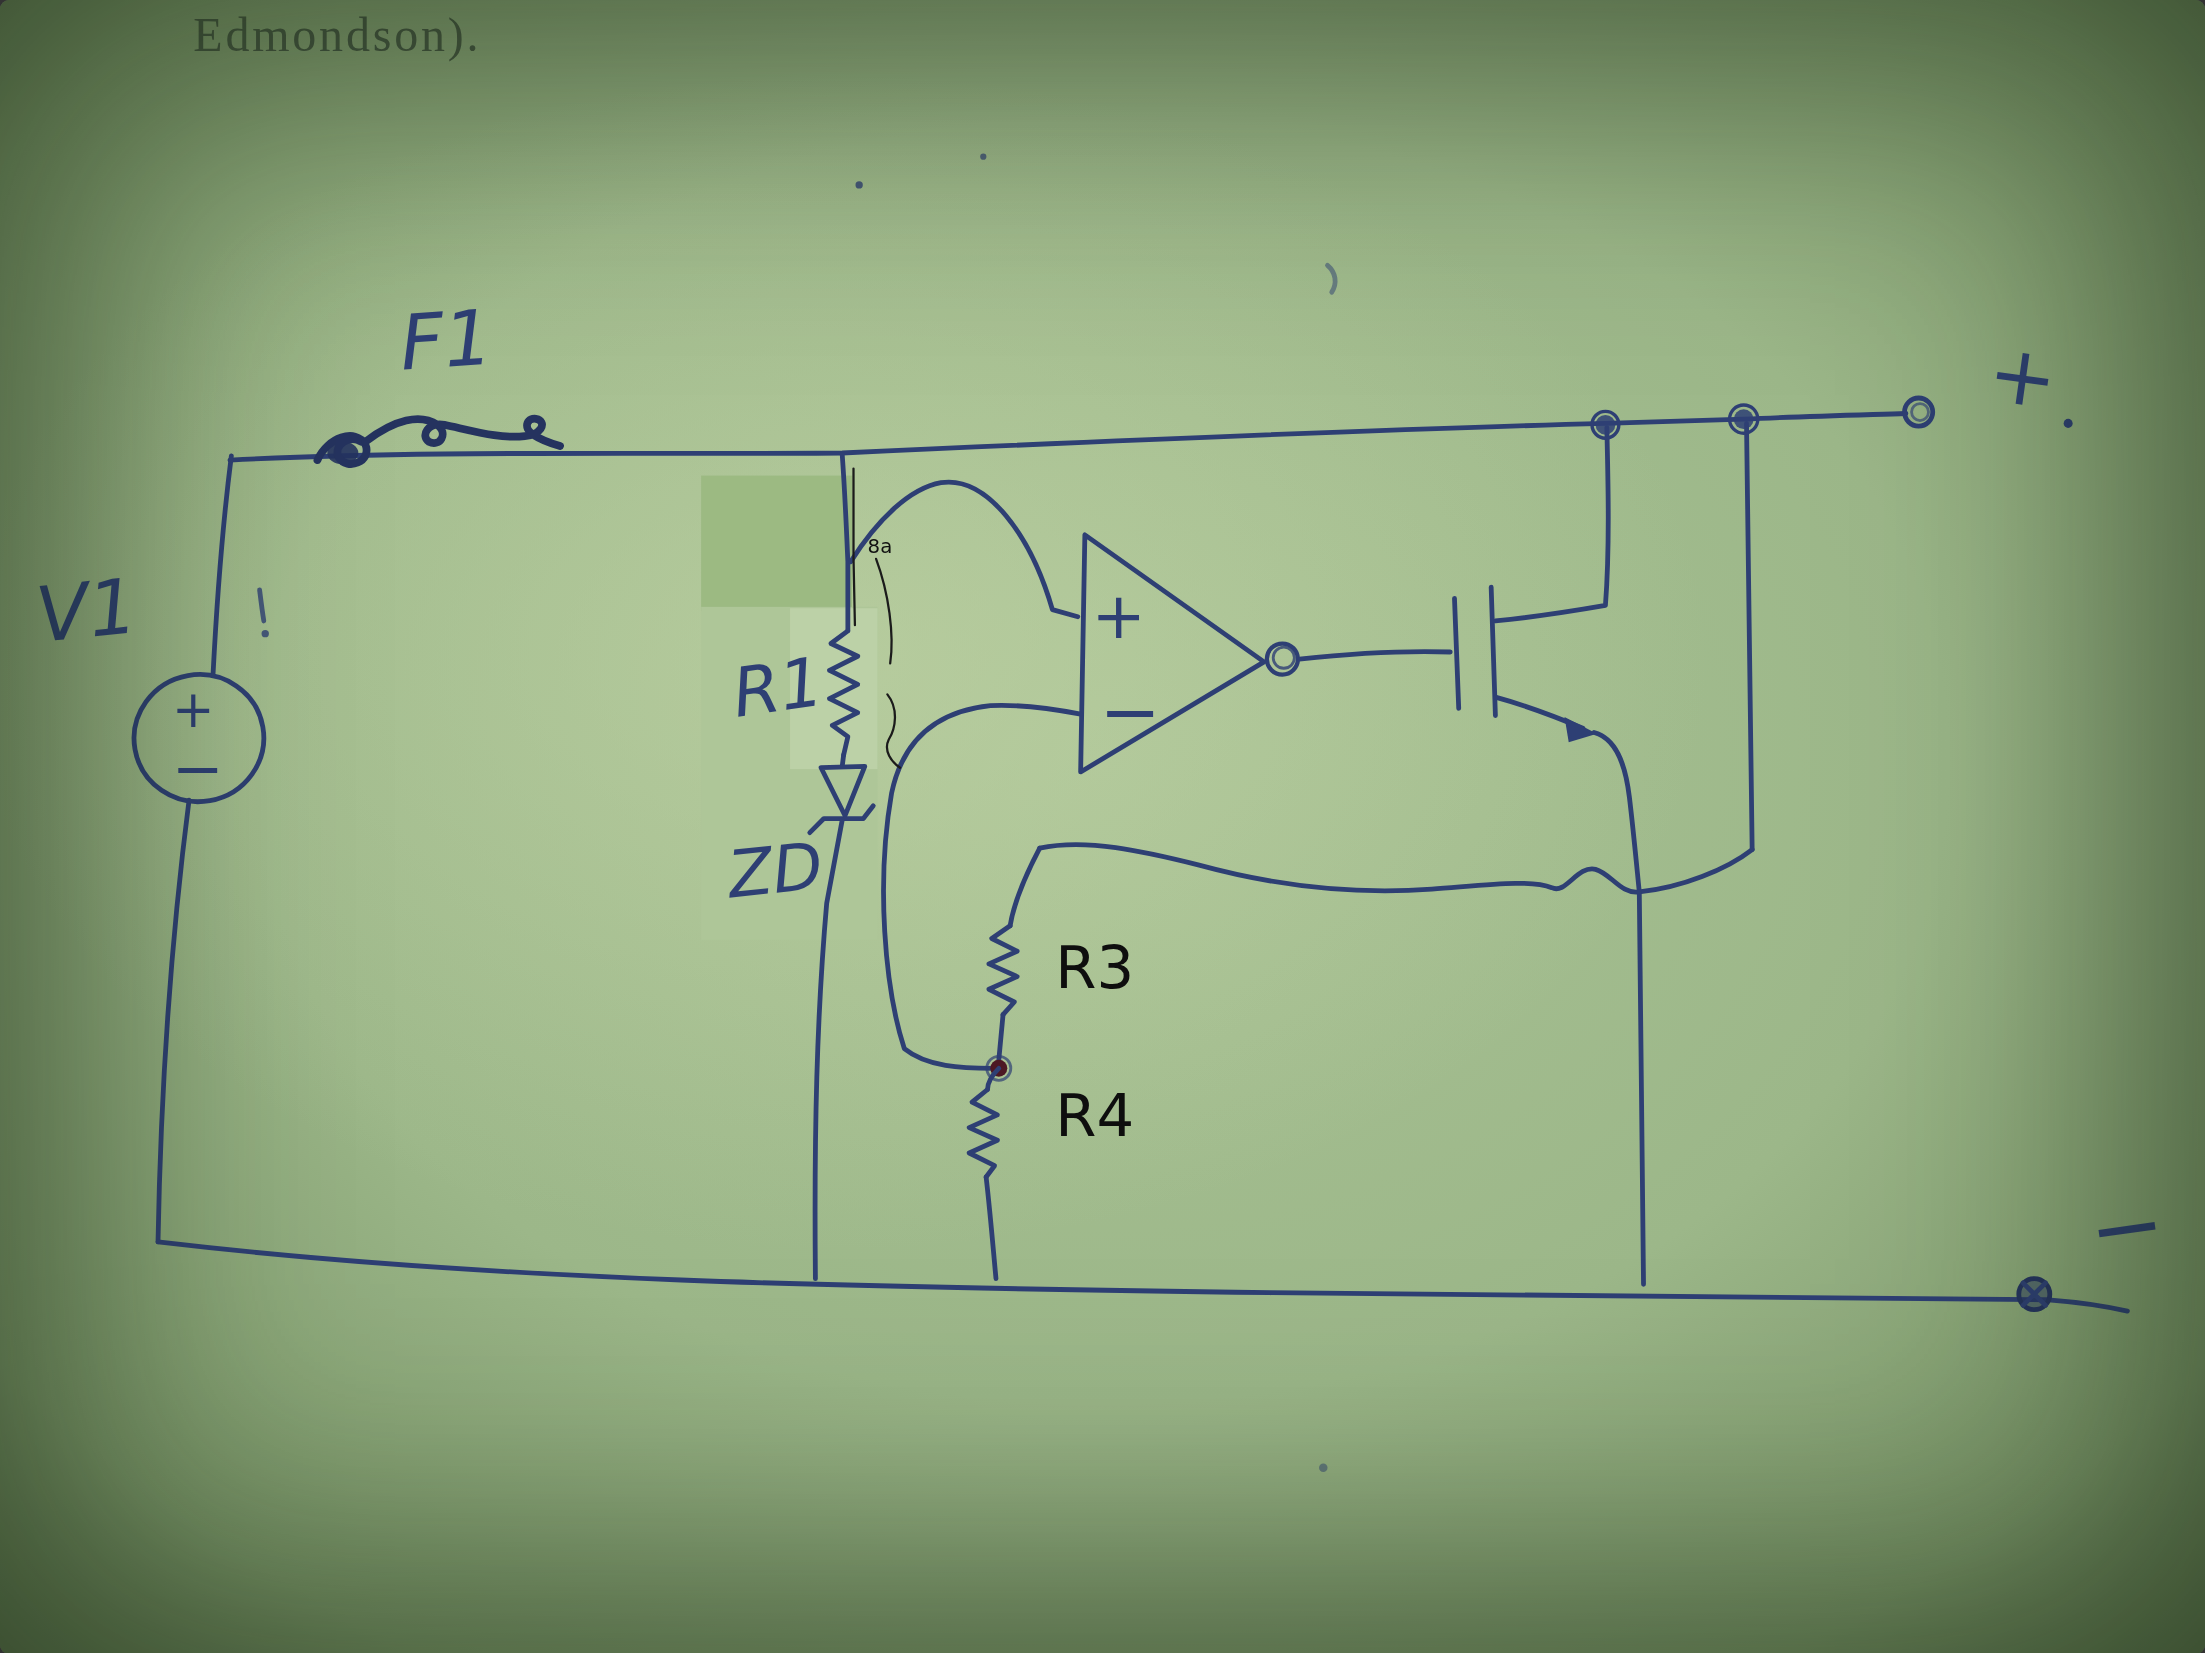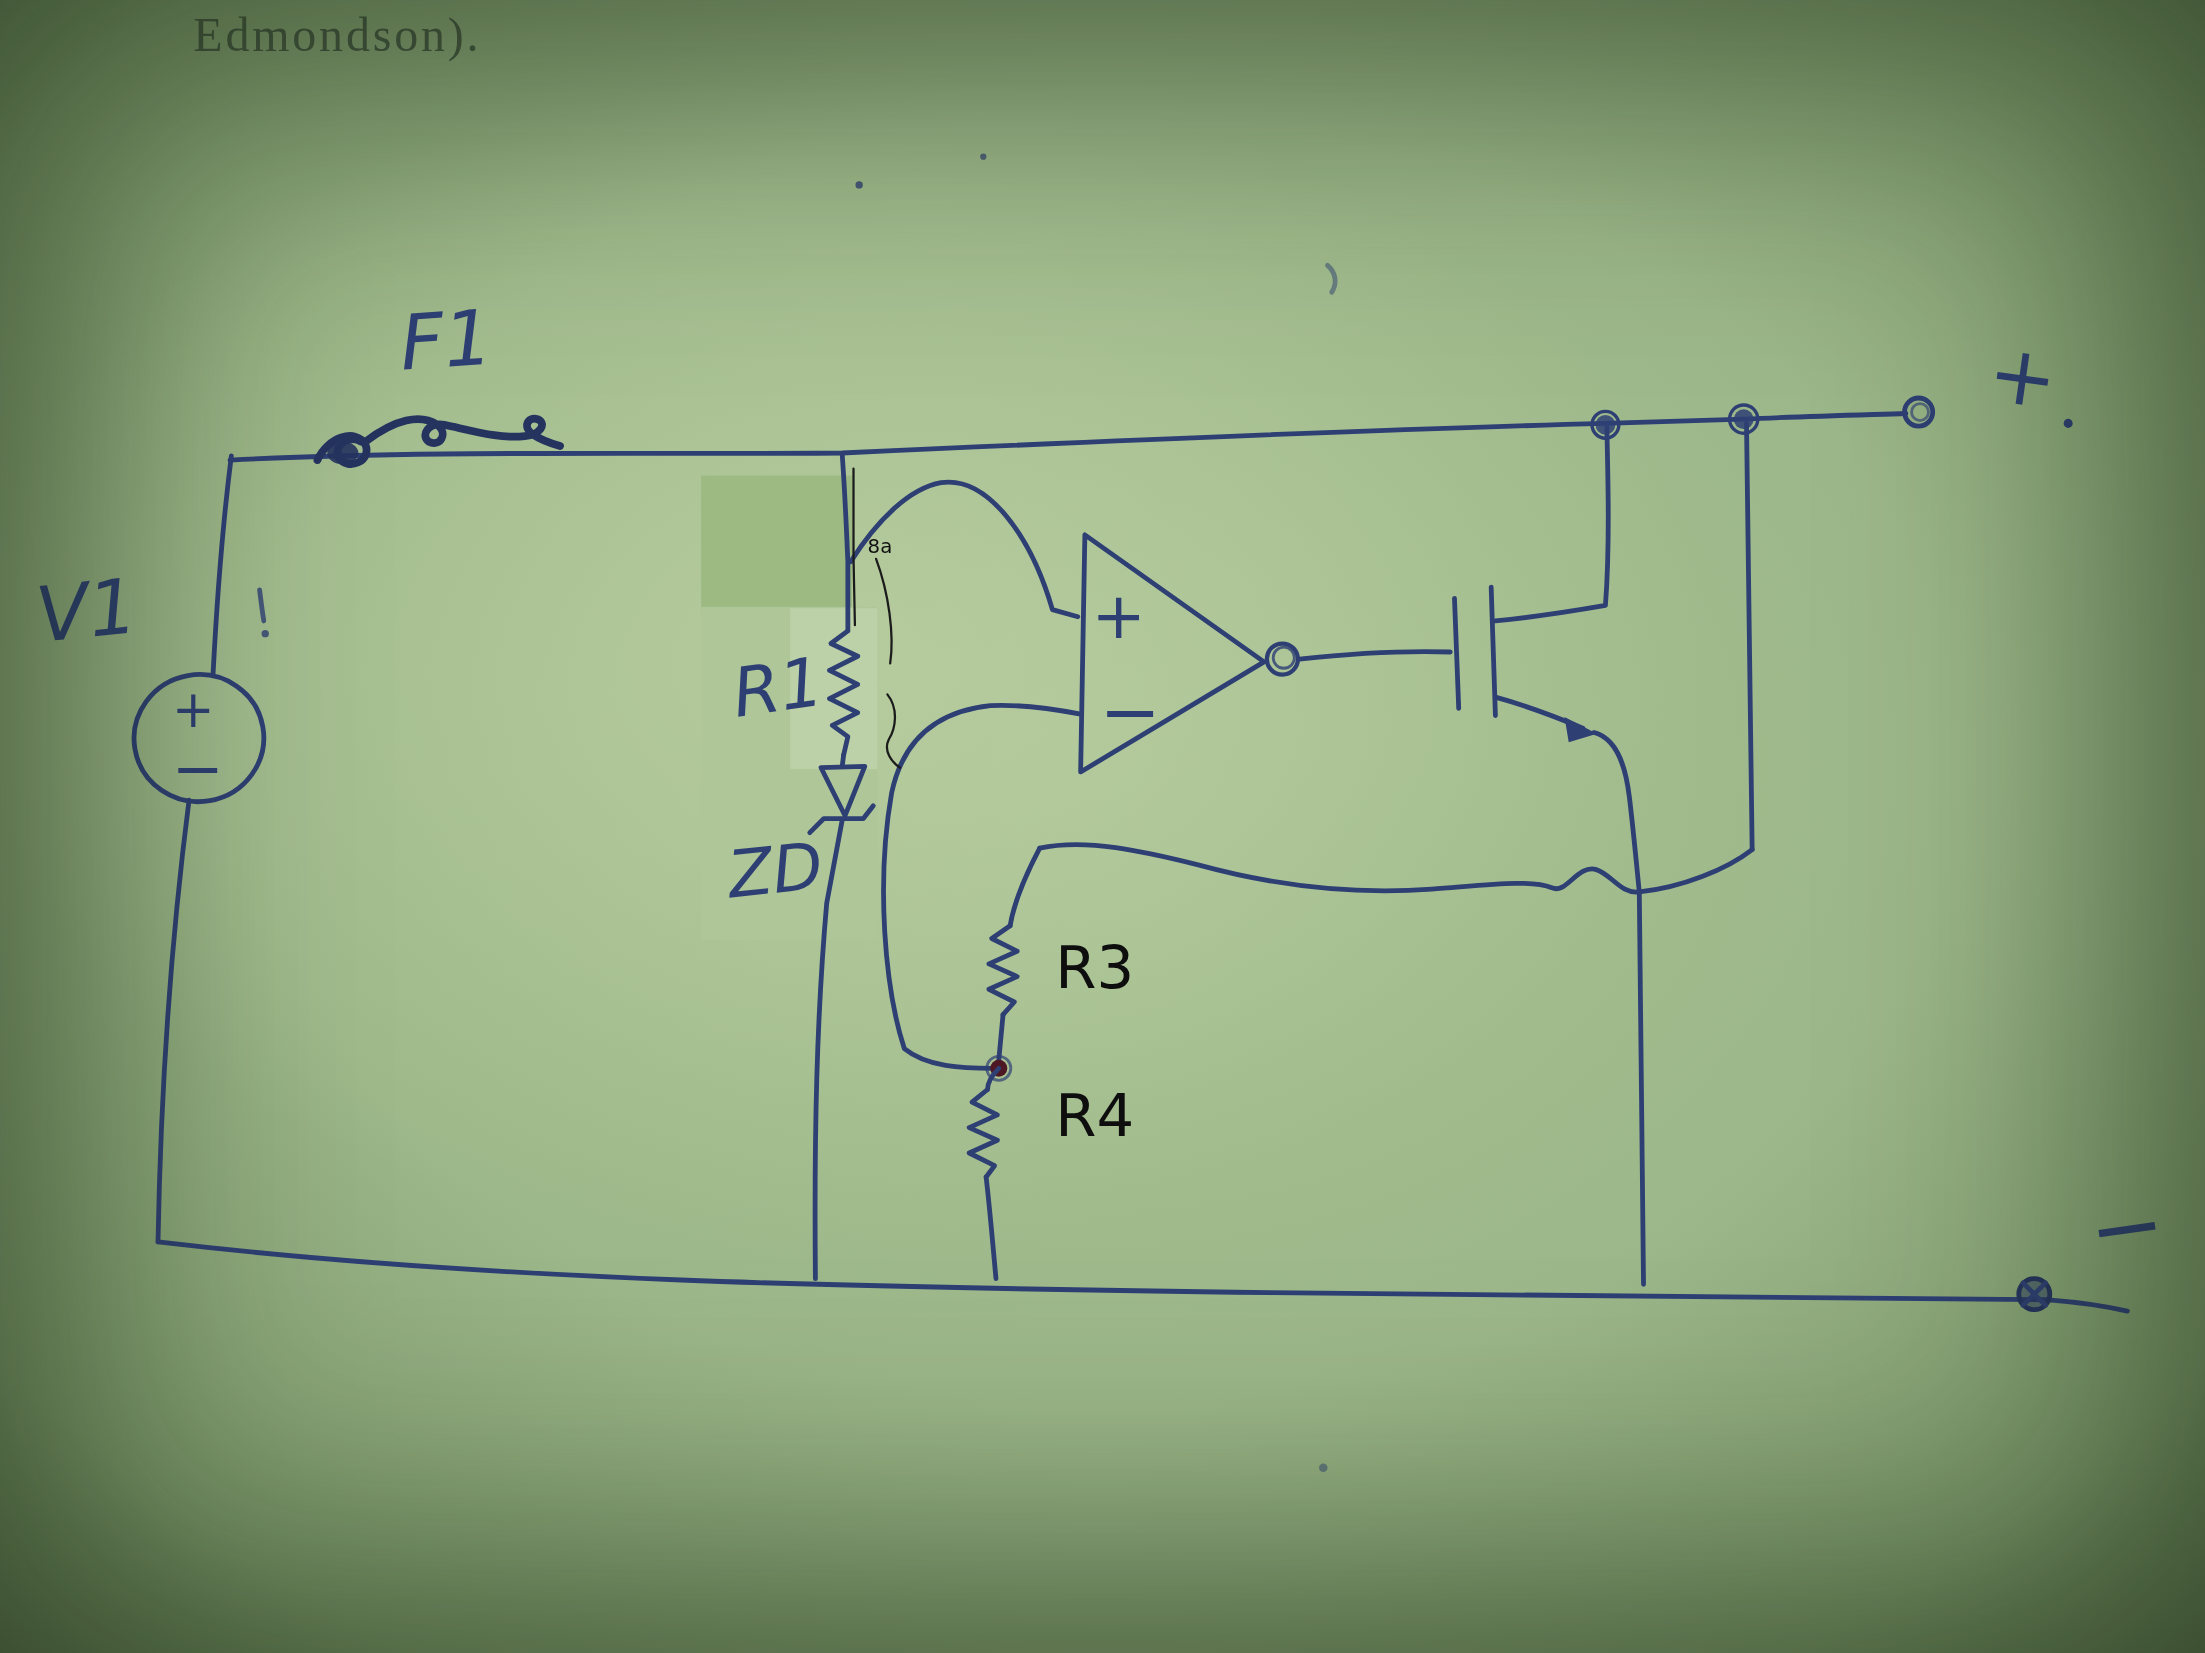--- a/index.html
+++ b/index.html
@@ -3,20 +3,21 @@
 <meta charset="utf-8">
 <style>
   html,body{margin:0;padding:0;background:#333;}
   .photo{
     position:relative;
     width:2205px;height:1654px;
     overflow:hidden;
     background:
       radial-gradient(ellipse 1250px 845px at 38% 40%, rgba(196,214,168,0.55), rgba(196,214,168,0) 70%),
       radial-gradient(ellipse 1691px 1286px at 50% 46%, #a9c294 0%, #9cb789 50%, #7e9a6c 80%, #586f4a 100%);
+    border-radius: 9px;
   }
   .photo::after{
     content:"";position:absolute;inset:0;pointer-events:none;
     box-shadow: inset 0 0 309px 88px rgba(22,38,16,0.5);
   }
   svg{position:absolute;inset:0;width:2205px;height:1654px;display:block;}
   .wire{fill:none;stroke:#2e3f74;stroke-width:3.4;stroke-linecap:round;stroke-linejoin:round;}
   .wire-thick{fill:none;stroke:#25335f;stroke-width:5.5;stroke-linecap:round;stroke-linejoin:round;}
   .blackline{fill:none;stroke:#1b1b1b;stroke-width:1.6;stroke-linecap:round;}
   .hand{font-family:"DejaVu Sans",sans-serif;font-style:italic;fill:#2e3f74;}

